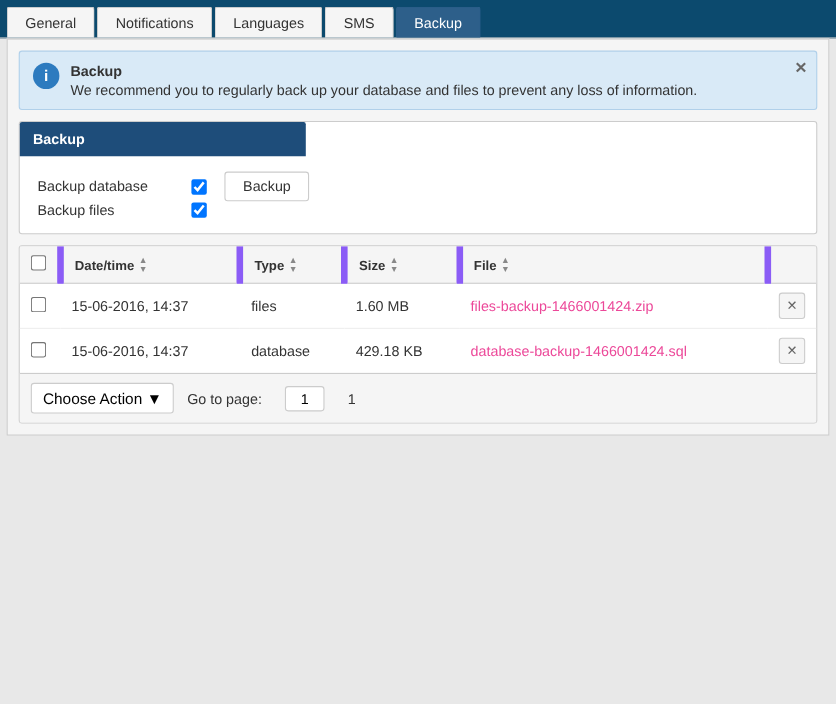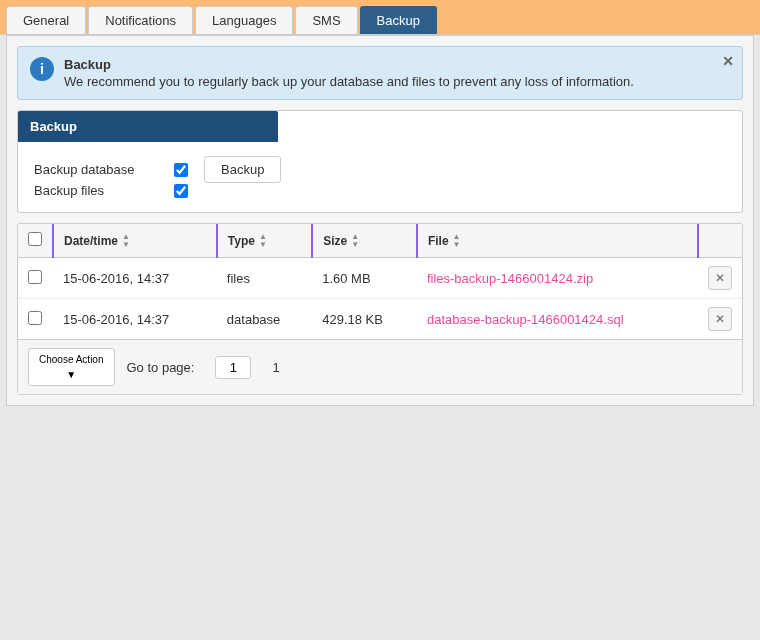--- a/index.html
+++ b/index.html
@@ -12,21 +12,21 @@
 
     .page-container {
       width: 760px;
       min-height: 640px;
       background: #e8e8e8;
     }
 
     
     .tabs {
       display: flex;
-      background: #fdba74;
+      background: #0c4a6e;
       border-bottom: 1px solid #ccc;
       padding: 6px 6px 0 6px;
       gap: 2px;
     }
 
     .tab {
       padding: 6px 16px;
       border: 1px solid #ccc;
       border-bottom: none;
       background: #f5f5f5;
@@ -158,21 +158,21 @@
       background: #f5f5f5;
       border-bottom: 1px solid #ccc;
     }
 
     th {
       padding: 8px 10px;
       text-align: left;
       font-weight: bold;
       font-size: 12px;
       color: #333;
-      border-right: 2px solid #8b5cf6;
+      border-right: 6px solid #8b5cf6;
     }
 
     th:last-child {
       border-right: none;
     }
 
     .th-sort {
       display: flex;
       align-items: center;
       gap: 4px;
@@ -233,25 +233,24 @@
       background: #f5f5f5;
       gap: 12px;
     }
 
     .choose-action-btn {
       padding: 5px 10px;
       background: white;
       border: 1px solid #ccc;
       border-radius: 3px;
       cursor: pointer;
-      font-size: 10px;
+      font-size: 14px;
       display: flex;
       align-items: center;
       gap: 4px;
-      flex-direction: column;
     }
 
     .go-to-page {
       display: flex;
       align-items: center;
       gap: 21px;
       font-size: 13px;
       color: #333;
     }
 

